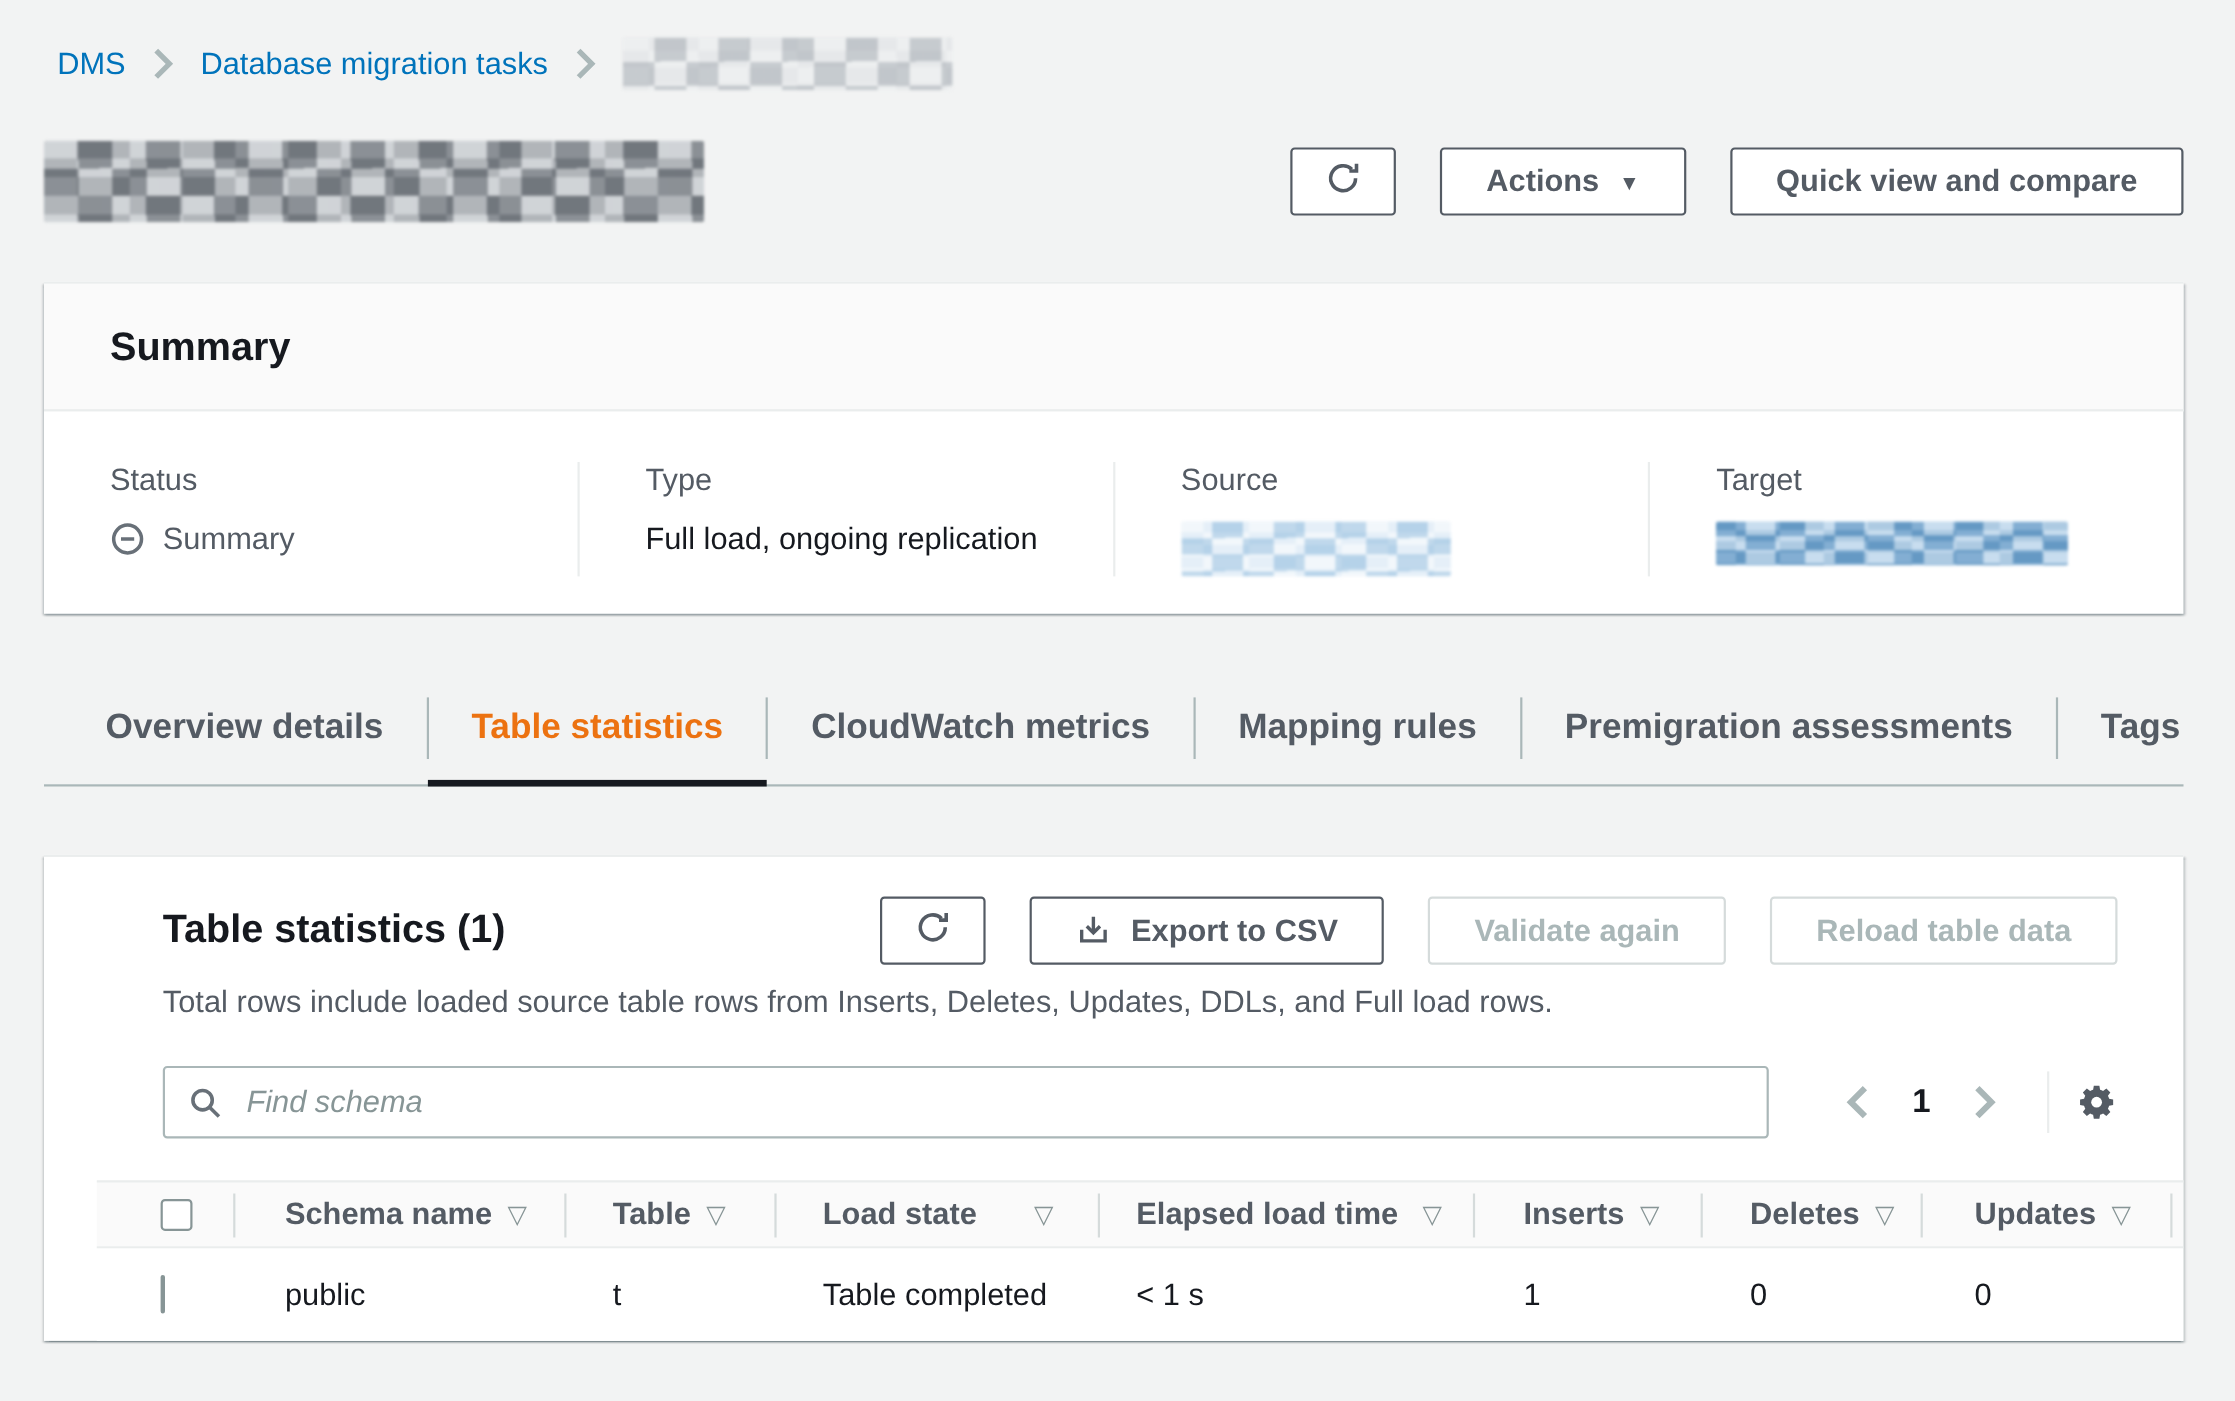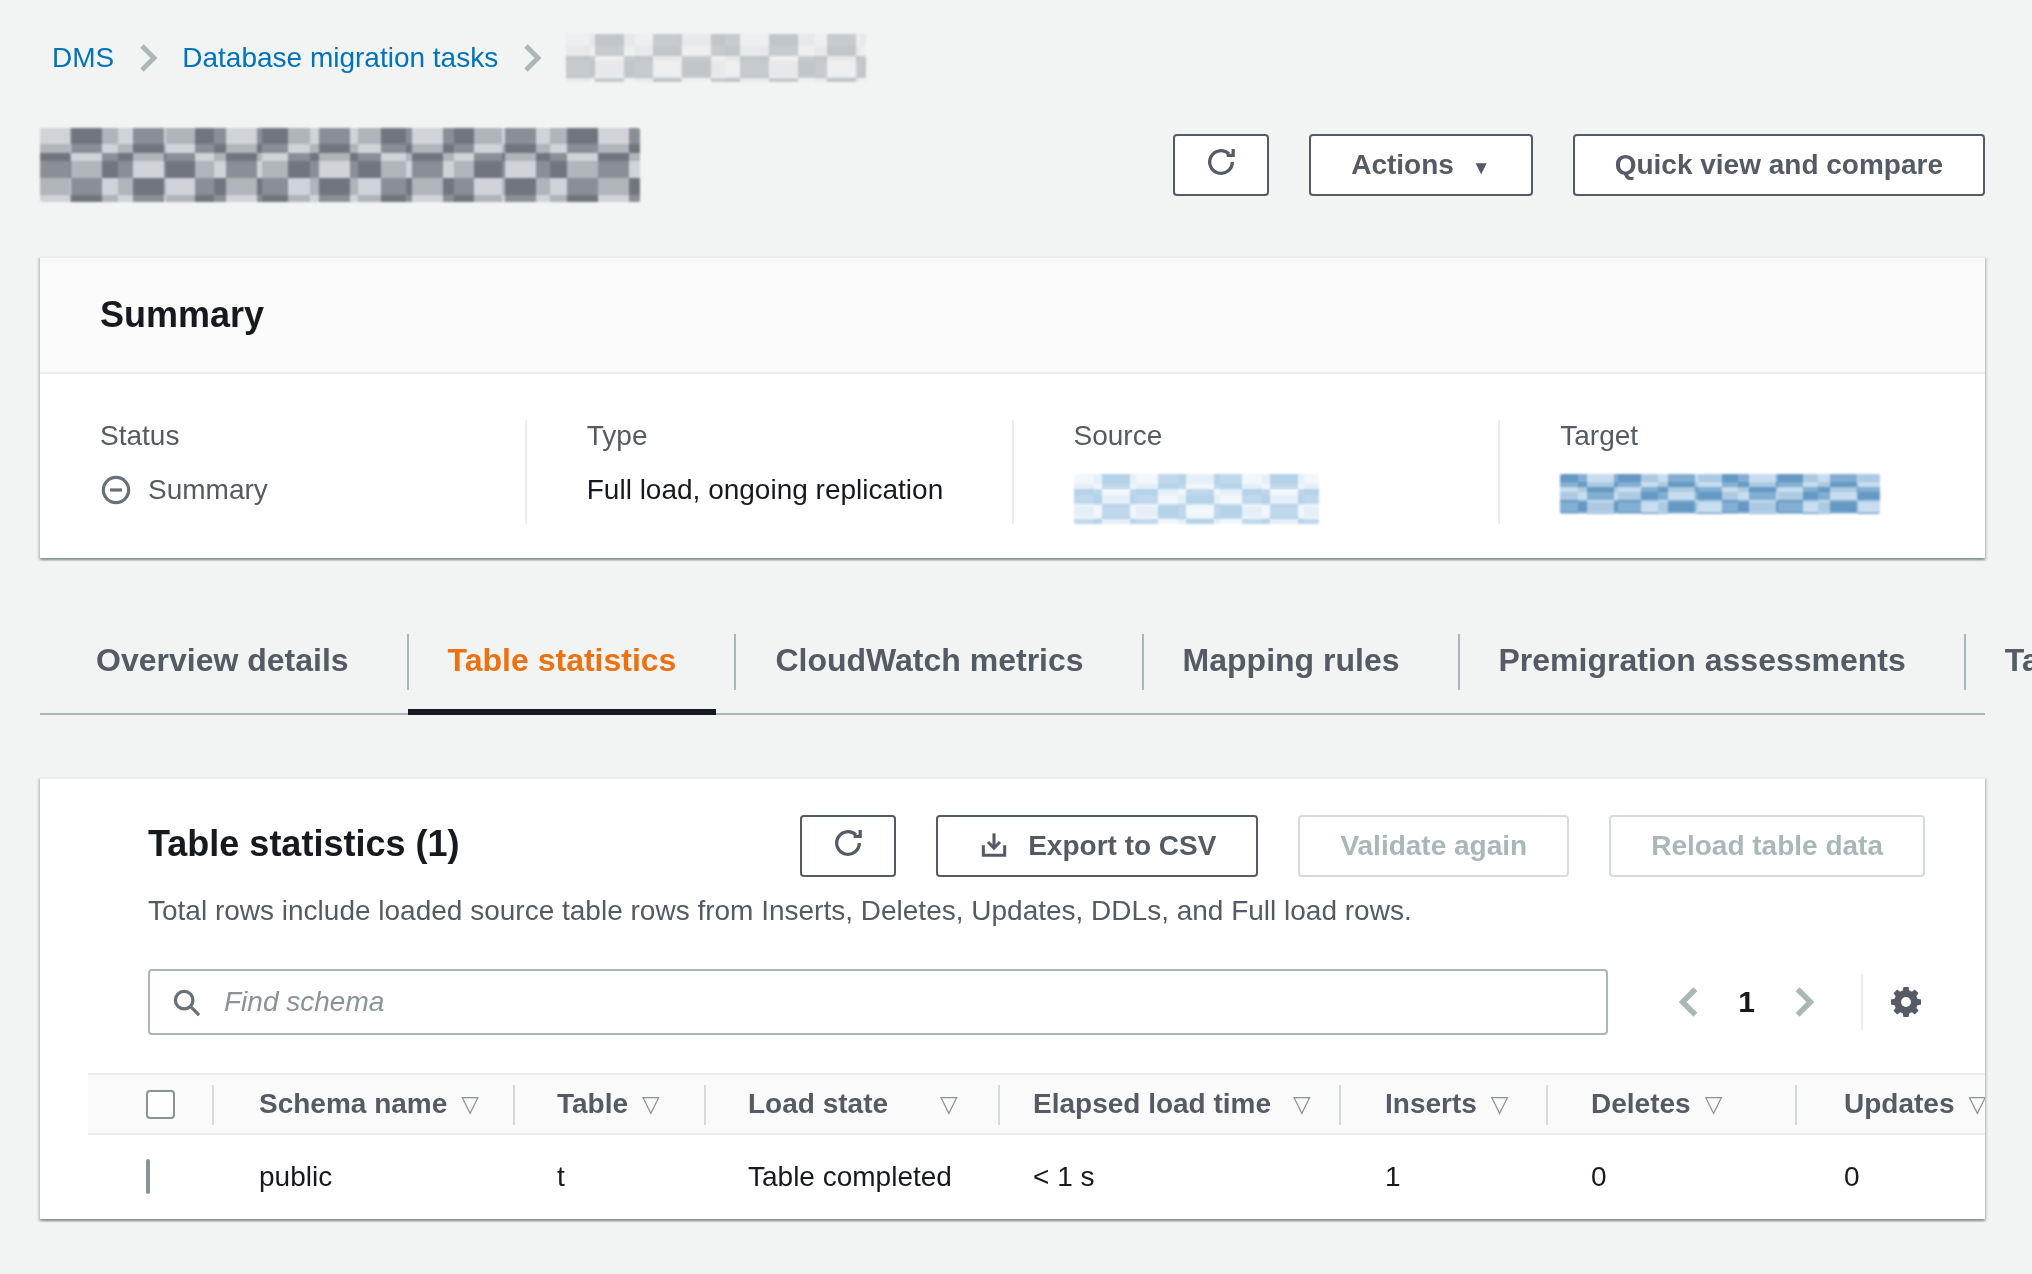--- a/index.html
+++ b/index.html
@@ -63,21 +63,21 @@
   .card-title { font-size: 36px; font-weight: bold; color: #16191f; }
 
   .summary-body { display: flex; padding: 46px 0 34px; }
   .summary-col { flex: 1; padding: 0 60px; border-left: 2px solid #eaeded; min-width: 0; }
   .summary-col:first-child { border-left: none; }
   .field-label { color: #545b64; font-size: 28px; }
   .field-value { margin-top: 22px; font-size: 28px; display: flex; align-items: center; gap: 16px; white-space: nowrap; }
   .status-value { color: #545b64; }
 
   
-  .tabs { display: flex; margin-top: 62px; border-bottom: 2px solid #aab7b8; gap: 19px; }
+  .tabs { display: flex; margin-top: 62px; border-bottom: 2px solid #aab7b8; }
   .tab { position: relative; padding: 22px 40px 34px; font-size: 32px; font-weight: bold; color: #545b64; white-space: nowrap; cursor: pointer; }
   .tab:first-child { padding-left: 56px; }
   .tab + .tab::before { content: ''; position: absolute; left: -1px; top: 14px; width: 2px; height: 56px; background: #aab7b8; }
   .tab.active { color: #ec7211; }
   .tab.active::after { content: ''; position: absolute; left: 0; right: 0; bottom: -2px; height: 6px; background: #16191f; }
 
   
   .table-card { margin-top: 62px; overflow: hidden; padding-left: 48px; }
   .panel-header { display: flex; justify-content: space-between; align-items: flex-start; padding: 36px 60px 0; }
   .panel-title { font-size: 36px; font-weight: bold; padding-top: 8px; }
@@ -111,21 +111,21 @@
   .sort.push-lg { margin-left: 52px; }
   .sort.push-md { margin-left: 22px; }
   .checkbox { width: 29px; height: 29px; border: 2px solid #879596; border-radius: 4px; background: #fff; cursor: pointer; }
 
   .c0 { width: 126px; padding-left: 58px; }
   .c1 { width: 301px; padding-left: 45px; }
   .c2 { width: 191px; padding-left: 42px; }
   .c3 { width: 294px; padding-left: 42px; }
   .c4 { width: 341px; padding-left: 33px; }
   .c5 { width: 207px; padding-left: 44px; }
-  .c6 { width: 249px; padding-left: 43px; }
+  .c6 { width: 200px; padding-left: 43px; }
   .c7 { width: 227px; padding-left: 47px; }
   .c8 { width: 360px; padding-left: 28px; }
 </style>
 </head>
 <body>
 
 <div class="page">
 
   <nav class="breadcrumb">
     <a href="#">DMS</a>

